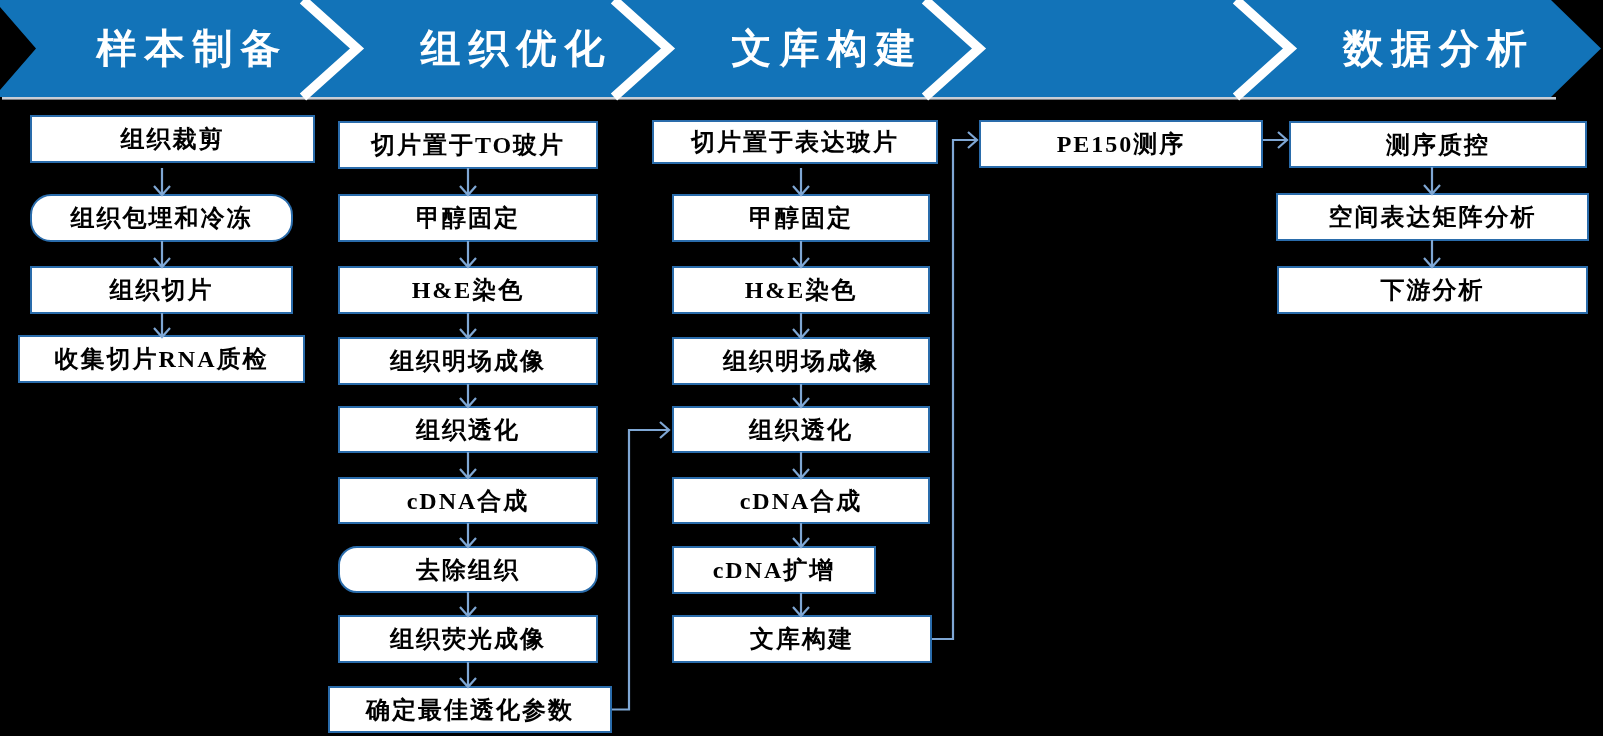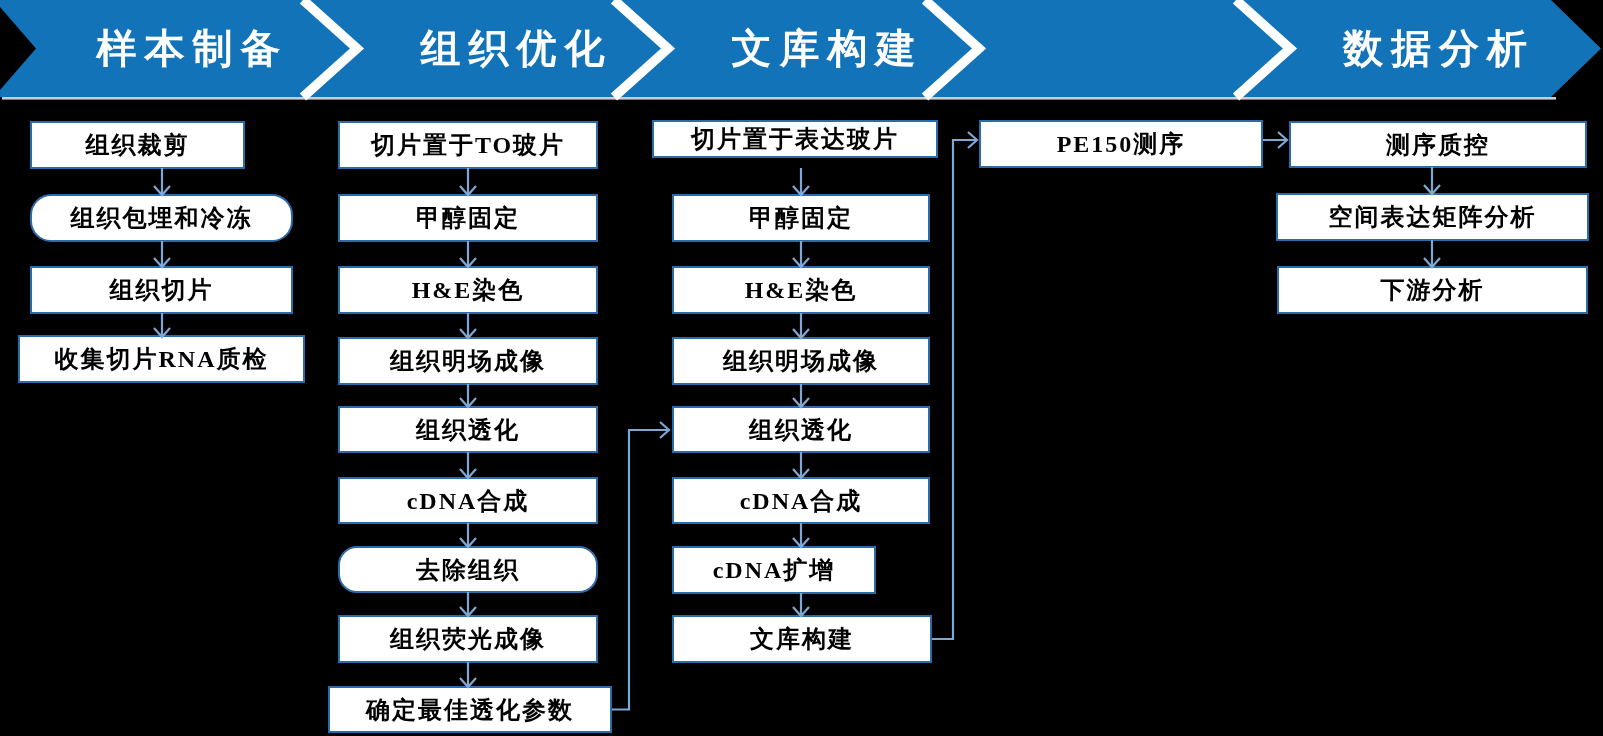--- a/index.html
+++ b/index.html
@@ -51,36 +51,36 @@
     <polyline class="sep" points="614,0 668,48.5 614,97"></polyline>
     <polyline class="sep" points="925,0 979,48.5 925,97"></polyline>
     <polyline class="sep" points="1236,0 1290,48.5 1236,97"></polyline>
   </svg>
 
   <div class="stage-label" style="left:20px;width:337px;">样本制备</div>
   <div class="stage-label" style="left:357px;width:311px;">组织优化</div>
   <div class="stage-label" style="left:668px;width:311px;">文库构建</div>
   <div class="stage-label" style="left:1290px;width:290px;">数据分析</div>
 
-  <div class="node" style="left:30px;top:121px;width:215px;height:48px;">组织裁剪</div>
+  <div class="node" style="left:30px;top:115px;width:285px;height:48px;">组织裁剪</div>
   <div class="node" style="left:30px;top:194px;width:263px;height:48px;border-radius:21px;">组织包埋和冷冻</div>
   <div class="node" style="left:30px;top:266px;width:263px;height:48px;">组织切片</div>
   <div class="node" style="left:18px;top:335px;width:287px;height:48px;">收集切片RNA质检</div>
 
   <div class="node" style="left:338px;top:121px;width:260px;height:48px;">切片置于TO玻片</div>
   <div class="node" style="left:338px;top:194px;width:260px;height:48px;">甲醇固定</div>
   <div class="node" style="left:338px;top:266px;width:260px;height:48px;">H&amp;E染色</div>
   <div class="node" style="left:338px;top:337px;width:260px;height:48px;">组织明场成像</div>
   <div class="node" style="left:338px;top:406px;width:260px;height:47px;">组织透化</div>
   <div class="node" style="left:338px;top:477px;width:260px;height:47px;">cDNA合成</div>
   <div class="node" style="left:338px;top:546px;width:260px;height:47px;border-radius:19px;">去除组织</div>
   <div class="node" style="left:338px;top:615px;width:260px;height:48px;">组织荧光成像</div>
   <div class="node" style="left:328px;top:686px;width:284px;height:47px;">确定最佳透化参数</div>
 
-  <div class="node" style="left:652px;top:120px;width:286px;height:38px;">切片置于表达玻片</div>
+  <div class="node" style="left:652px;top:120px;width:286px;height:44px;">切片置于表达玻片</div>
   <div class="node" style="left:672px;top:194px;width:258px;height:48px;">甲醇固定</div>
   <div class="node" style="left:672px;top:266px;width:258px;height:48px;">H&amp;E染色</div>
   <div class="node" style="left:672px;top:337px;width:258px;height:48px;">组织明场成像</div>
   <div class="node" style="left:672px;top:406px;width:258px;height:47px;">组织透化</div>
   <div class="node" style="left:672px;top:477px;width:258px;height:47px;">cDNA合成</div>
   <div class="node" style="left:672px;top:546px;width:204px;height:48px;">cDNA扩增</div>
   <div class="node" style="left:672px;top:615px;width:260px;height:48px;">文库构建</div>
 
   <div class="node" style="left:979px;top:120px;width:284px;height:48px;">PE150测序</div>
 

